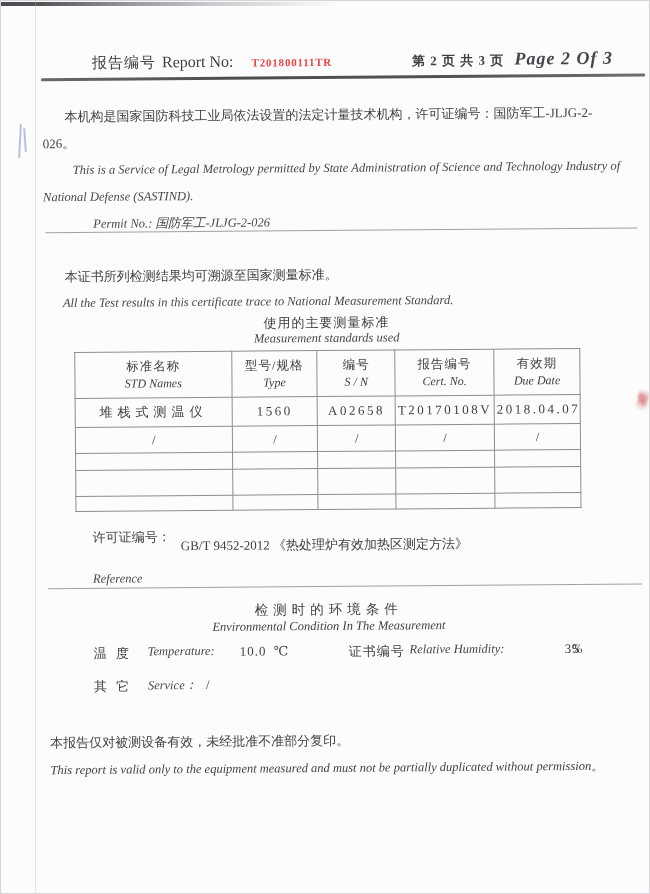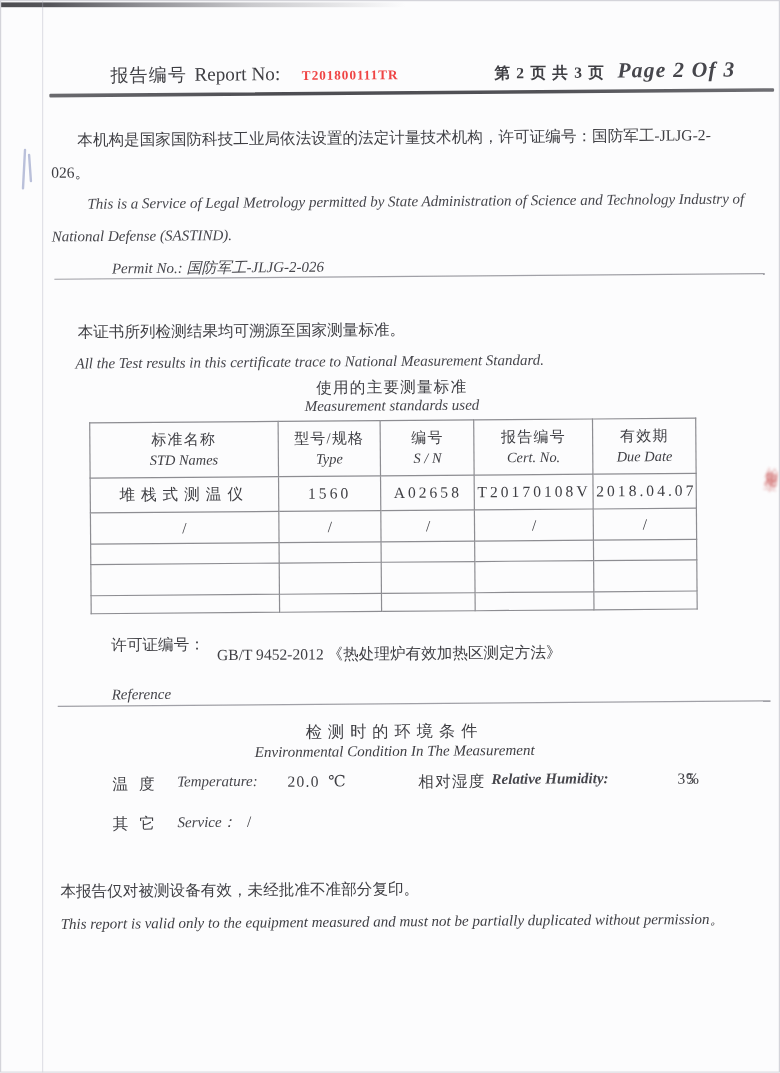--- a/index.html
+++ b/index.html
@@ -200,24 +200,24 @@
     <div class="abs en" style="left:92px;top:570px;">Reference</div>
 
     <div class="rule-thin" style="top:586px;width:594px;"></div>
 
     <div class="abs env-title center-line" style="top:601px;">检测时的环境条件</div>
     <div class="abs env-sub center-line" style="top:619px;">Environmental Condition In The Measurement</div>
 
     <div class="abs" style="left:0;top:643px;width:650px;white-space:nowrap;">
       <span class="abs cn" style="left:92px;letter-spacing:3px;">温  度</span>
       <span class="abs en" style="left:146px;text-align:center;">Temperature:</span>
-      <span class="abs cn" style="left:238px;letter-spacing:1px;">20.0</span>
+      <span class="abs cn" style="left:238px;letter-spacing:1px;">10.0</span>
       <span class="abs cn" style="left:272px;">℃</span>
-      <span class="abs cn" style="left:347px;letter-spacing:1px;">相对湿度</span>
-      <span class="abs en" style="left:408px;font-weight:bold;">Relative Humidity:</span>
+      <span class="abs cn" style="left:347px;letter-spacing:1px;">证书编号</span>
+      <span class="abs en" style="left:408px;">Relative Humidity:</span>
       <span class="abs cn" style="left:563px;letter-spacing:1px;">35</span>
       <span class="abs cn" style="left:570px;">%</span>
     </div>
 
     <div class="abs" style="left:0;top:676px;width:650px;white-space:nowrap;">
       <span class="abs cn" style="left:92px;letter-spacing:3px;">其  它</span>
       <span class="abs en" style="left:146px;">Service：</span>
       <span class="abs cn" style="left:204px;">/</span>
     </div>
 

